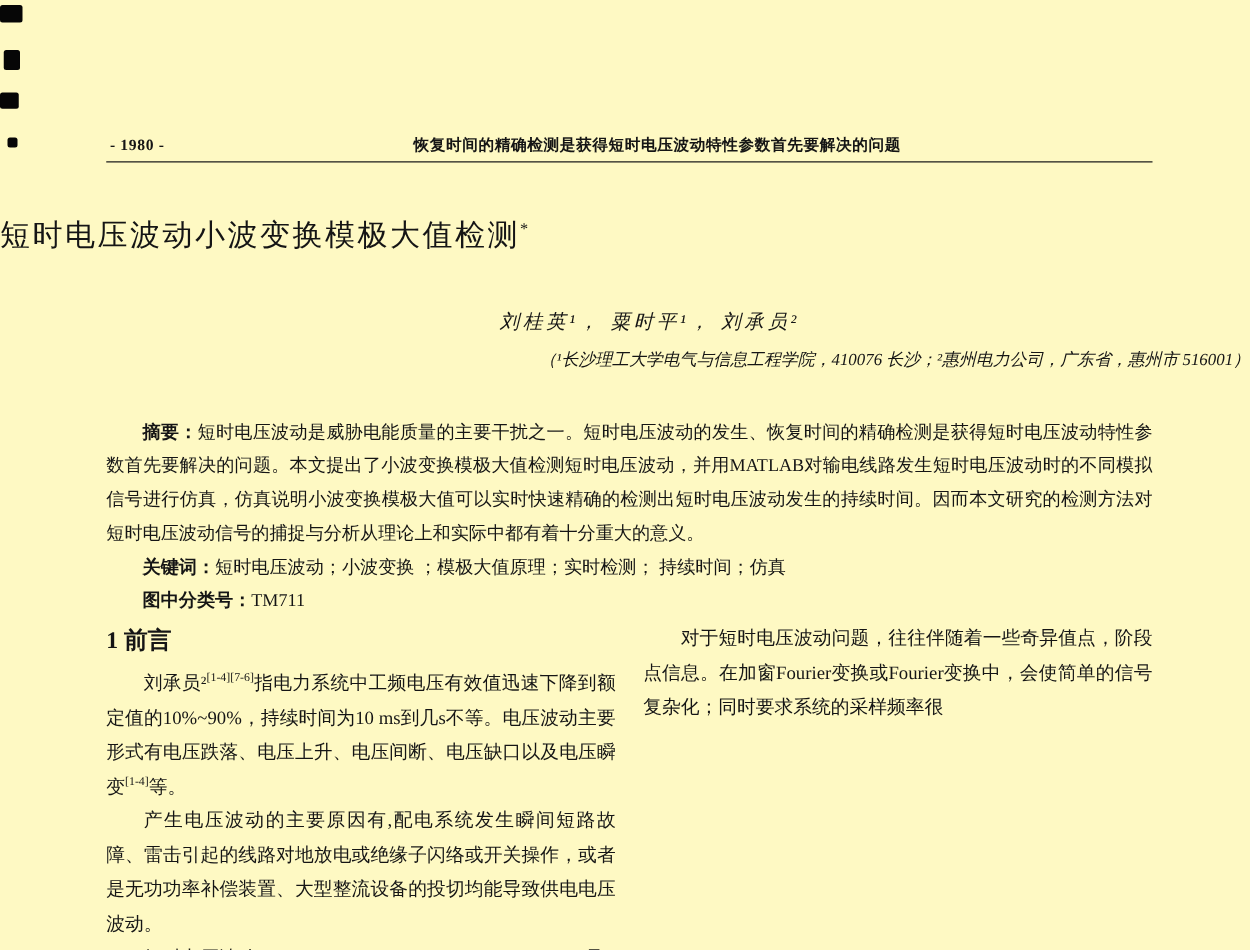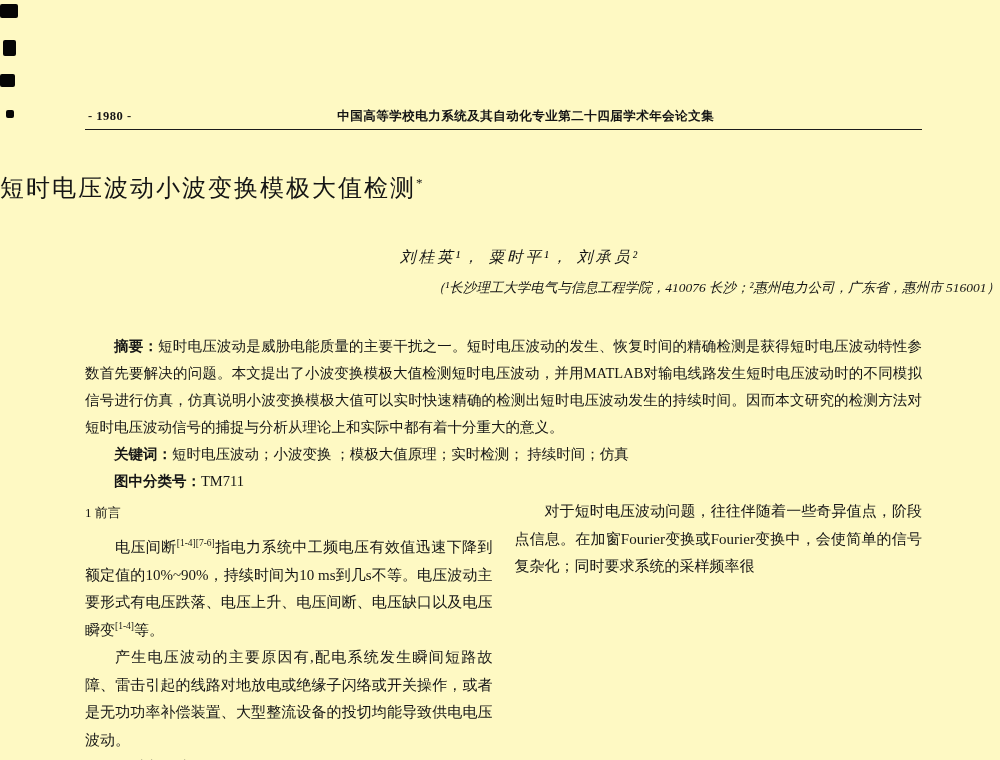--- a/index.html
+++ b/index.html
@@ -75,40 +75,40 @@
 
   .columns {
     position: absolute;
     top: 498px; left: 85px; right: 78px;
     display: flex; gap: 22px;
   }
   .col { flex: 1; font-size: 15px; line-height: 27.5px; text-align: justify; }
   .col p { margin: 0; text-indent: 2em; }
   .section-heading {
     margin: 0 0 6px 0;
-    font-size: 13px;
-    font-weight: 400;
+    font-size: 19px;
+    font-weight: 700;
     text-indent: 0;
     line-height: 30px;
   }
   sup.ref { font-size: 9.5px; vertical-align: super; line-height: 0; letter-spacing: 0; }
 </style>
 </head>
 <body>
 
 <div class="page">
 
   <div class="scan-mark mark1"></div>
   <div class="scan-mark mark2"></div>
   <div class="scan-mark mark3"></div>
   <div class="scan-mark mark4"></div>
 
   <div class="header">
     <span class="page-num">- 1980 -</span>
-    <span class="header-title">中国高等学校电力系统及其自动化专业第二十四届学术年会论文集</span>
+    <span class="header-title">恢复时间的精确检测是获得短时电压波动特性参数首先要解决的问题</span>
   </div>
 
   <div class="rule"></div>
 
   <div class="paper-title">
     <span>短时电压波动小波变换模极大值检测</span><span class="star">*</span>
   </div>
 
   <div class="authors">刘桂英¹，  粟时平¹，  刘承员²</div>
 
@@ -117,21 +117,21 @@
   <div class="front-matter">
     <p><span class="fm-label">摘要：</span><span>短时电压波动是威胁电能质量的主要干扰之一。短时电压波动的发生、恢复时间的精确检测是获得短时电压波动特性参数首先要解决的问题。本文提出了小波变换模极大值检测短时电压波动，并用MATLAB对输电线路发生短时电压波动时的不同模拟信号进行仿真，仿真说明小波变换模极大值可以实时快速精确的检测出短时电压波动发生的持续时间。因而本文研究的检测方法对短时电压波动信号的捕捉与分析从理论上和实际中都有着十分重大的意义。</span></p>
     <p><span class="fm-label">关键词：</span><span>短时电压波动；小波变换 ；模极大值原理；实时检测； 持续时间；仿真</span></p>
     <p><span class="fm-label">图中分类号：</span><span>TM711</span></p>
   </div>
 
   <div class="columns">
 
     <div class="col">
       <h2 class="section-heading">1 前言</h2>
-      <p><span>电压间断</span><sup class="ref">[1-4][7-6]</sup><span>指电力系统中工频电压有效值迅速下降到额定值的10%~90%，持续时间为10 ms到几s不等。电压波动主要形式有电压跌落、电压上升、电压间断、电压缺口以及电压瞬变</span><sup class="ref">[1-4]</sup><span>等。</span></p>
+      <p><span>刘承员²</span><sup class="ref">[1-4][7-6]</sup><span>指电力系统中工频电压有效值迅速下降到额定值的10%~90%，持续时间为10 ms到几s不等。电压波动主要形式有电压跌落、电压上升、电压间断、电压缺口以及电压瞬变</span><sup class="ref">[1-4]</sup><span>等。</span></p>
       <p>产生电压波动的主要原因有,配电系统发生瞬间短路故障、雷击引起的线路对地放电或绝缘子闪络或开关操作，或者是无功功率补偿装置、大型整流设备的投切均能导致供电电压波动。</p>
       <p>短时电压波动(Short Duration Voltage Variation，SDVV)是</p>
     </div>
 
     <div class="col">
       <p>对于短时电压波动问题，往往伴随着一些奇异值点，阶段点信息。在加窗Fourier变换或Fourier变换中，会使简单的信号复杂化；同时要求系统的采样频率很</p>
     </div>
 
   </div>
 

